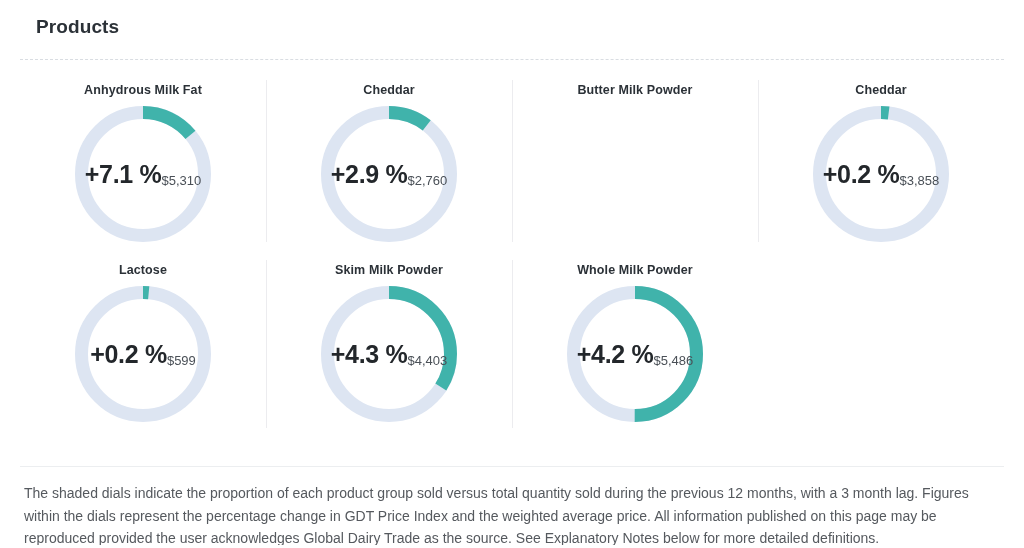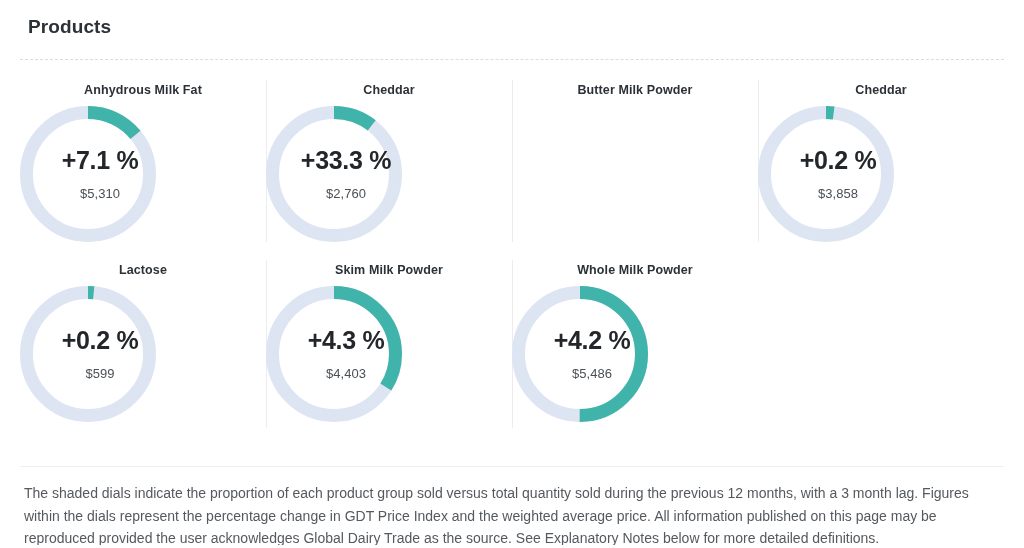--- a/index.html
+++ b/index.html
@@ -18,21 +18,21 @@
     position: relative;
     width: 1024px;
     height: 548px;
     box-sizing: border-box;
     background: #ffffff;
   }
 
   
   .section-title {
     position: absolute;
-    left: 28px;
+    left: 36px;
     top: 16px;
     font-size: 19px;
     font-weight: bold;
     letter-spacing: 0.1px;
     color: #2b3137;
   }
   .header-rule {
     position: absolute;
     left: 20px;
     top: 59px;
@@ -50,20 +50,21 @@
     display: flex;
     flex-wrap: wrap;
   }
   .cell {
     width: 246px;
     height: 180px;
     box-sizing: border-box;
     position: relative;
     display: flex;
     flex-direction: column;
+    align-items: center;
   }
   .cell.divider-left::before {
     content: "";
     position: absolute;
     left: 0;
     top: 8px;
     bottom: 10px;
     width: 1px;
     background: #ececef;
   }
@@ -88,26 +89,25 @@
     margin-top: 9px;
   }
   .dial-wrap svg {
     display: block;
     position: absolute;
     left: 0;
     top: 0;
   }
   .dial-center {
     position: absolute;
-    left: 12px;
+    left: 0;
     top: 0;
     width: 136px;
     height: 136px;
     display: flex;
-    flex-direction: column;
     align-items: center;
     justify-content: center;
     text-align: center;
     pointer-events: none;
   }
   .pct {
     font-size: 25px;
     font-weight: bold;
     color: #23272b;
     line-height: 1.05;
@@ -180,21 +180,21 @@
         </div>
       </div>
       <div class="cell divider-left">
         <div class="product-name">Cheddar</div>
         <div class="dial-wrap">
           <svg width="136" height="136" viewBox="0 0 136 136">
             <circle cx="68" cy="68" r="61.5" fill="none" stroke="#dde5f2" stroke-width="13"></circle>
             <circle cx="68" cy="68" r="61.5" fill="none" stroke="#40b3ab" stroke-width="13" stroke-dasharray="40.573669121112175 345.8422272704324" transform="rotate(-90 68 68)"></circle>
           </svg>
           <div class="dial-center">
-            <div class="pct">+33.3 %</div>
+            <div class="pct">+2.9 %</div>
             <div class="price">$2,760</div>
           </div>
         </div>
       </div>
       <div class="cell divider-left">
         <div class="product-name">Butter Milk Powder</div>
       </div>
       <div class="cell divider-left">
         <div class="product-name">Cheddar</div>
         <div class="dial-wrap">

